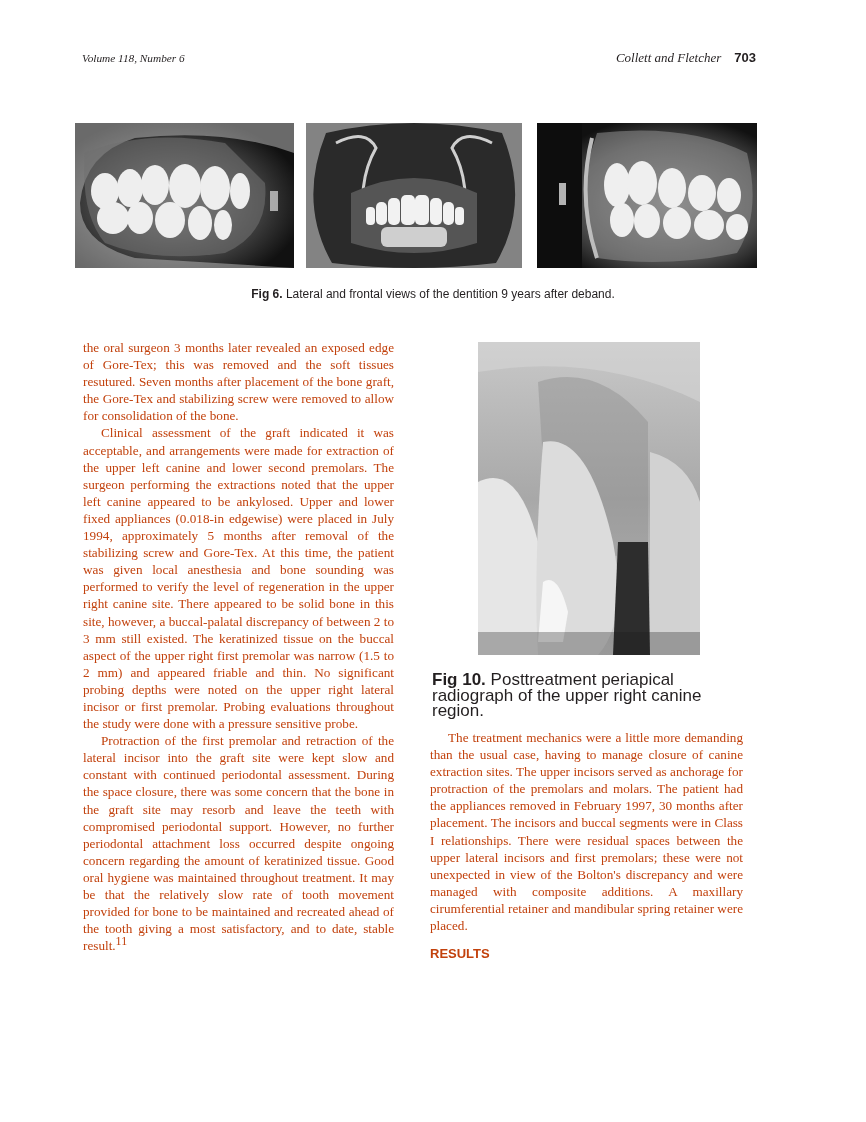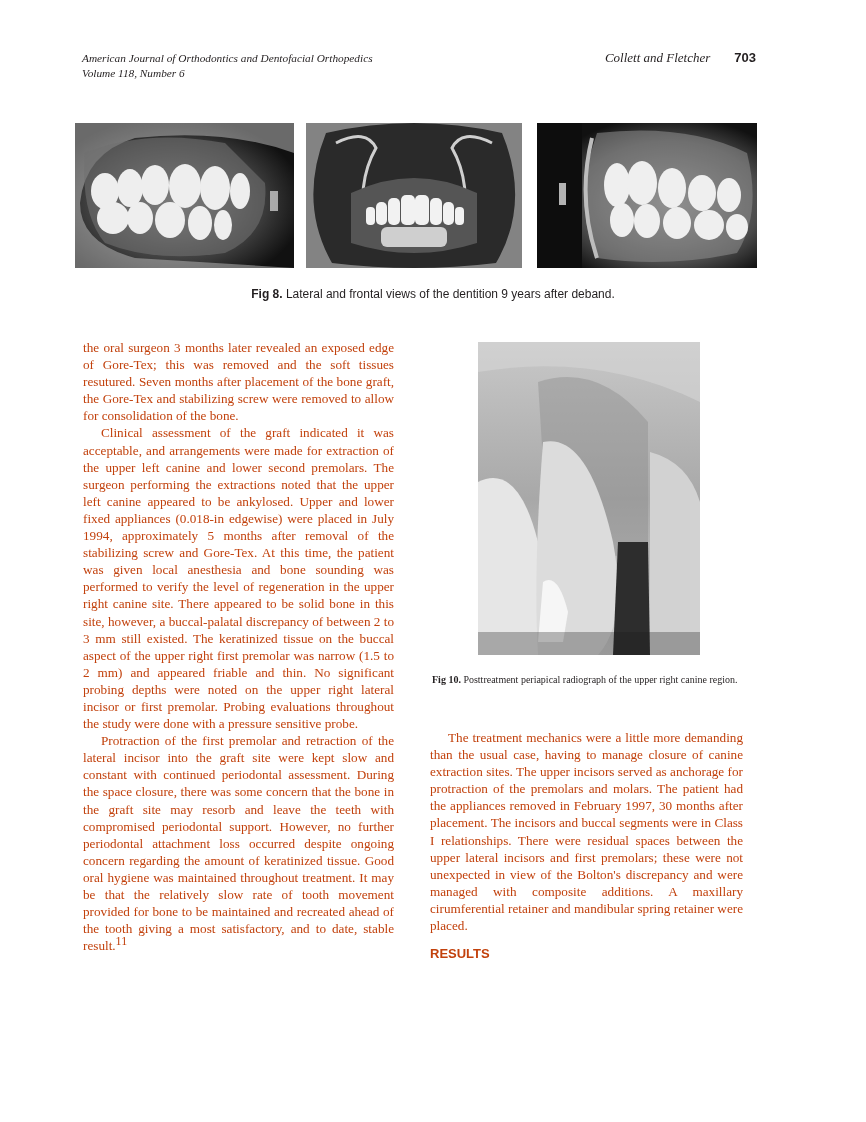--- a/index.html
+++ b/index.html
@@ -1,45 +1,44 @@
 <!DOCTYPE html>
 <html><head>
 <meta charset="utf-8">
 <style>
   html, body { margin:0; padding:0; background:#ffffff; }
   body { width:866px; height:1122px; position:relative; overflow:hidden; color:#231f20; }
   .running-head-left { position:absolute; left:82px; top:51px; font-family:"Liberation Serif", serif; font-style:italic; font-size:11.3px; line-height:15px; color:#231f20; }
   .running-head-right { position:absolute; right:110px; top:50px; font-family:"Liberation Serif", serif; font-style:italic; font-size:13px; color:#231f20; white-space:nowrap; }
-  .running-head-right .pg { font-family:"Liberation Sans", sans-serif; font-style:normal; font-weight:bold; font-size:13px; margin-left:24px; }
+  .running-head-right .pg { font-family:"Liberation Sans", sans-serif; font-style:normal; font-weight:bold; font-size:13px; margin-left:13px; }
 
   .photo { position:absolute; overflow:hidden; background:#1a1a1a; }
   .photo svg { display:block; width:100%; height:100%; }
   #fig9a { left:75px; top:123px; width:219px; height:145px; }
   #fig9b { left:306px; top:123px; width:216px; height:145px; }
   #fig9c { left:537px; top:123px; width:220px; height:145px; }
 
   .fig9-caption { position:absolute; left:0; width:866px; top:287px; text-align:center; font-family:"Liberation Sans", sans-serif; font-size:12px; color:#231f20; }
   .fig9-caption b, .fig10-caption b { font-weight:bold; }
 
   #fig10 { left:478px; top:342px; width:222px; height:313px; background:#bdbdbd; }
-  .fig10-caption { position:absolute; left:432px; top:672px; width:320px; font-family:Liberation Serif, serif; font-size:10px; line-height:15.5px; color:#231f20; }
+  .fig10-caption { position:absolute; left:432px; top:672px; width:320px; font-family:Liberation Sans, sans-serif; font-size:17px; line-height:15.5px; color:#231f20; }
 
   .col { position:absolute; font-family:"Liberation Serif", serif; font-size:13.2px; line-height:17.1px; color:#c2410c; text-align:justify; hyphens:none; }
   .col p { margin:0; }
   .col p.indent { text-indent:18px; }
   #col-left { left:83px; top:339px; width:311px; }
   #col-right { left:430px; top:729px; width:313px; }
   .section-head { font-family:"Liberation Sans", sans-serif; font-weight:bold; font-size:13px; margin:11px 0 6px 0; text-align:left; }
   sup { font-size:12px; line-height:0; }
 </style>
 </head>
 <body>
 
 <div class="running-head-left">
-  <div>American Journal of Orthodontics and Dentofacial Orthopedics</div>
   <div>Volume 118, Number 6</div>
 </div>
 <div class="running-head-right">
   <span>Collett and Fletcher</span><span class="pg">703</span>
 </div>
 
 <div id="fig9a" class="photo">
   <svg viewBox="0 0 219 145" preserveAspectRatio="none">
     <defs>
       <radialGradient id="gA" cx="45%" cy="55%" r="60%">
@@ -113,21 +112,21 @@
       <ellipse cx="85" cy="97" rx="12" ry="17"></ellipse>
         <ellipse cx="110" cy="98" rx="13" ry="17"></ellipse>
       <ellipse cx="140" cy="100" rx="14" ry="16"></ellipse>
         <ellipse cx="172" cy="102" rx="15" ry="15"></ellipse>
       <ellipse cx="200" cy="104" rx="11" ry="13"></ellipse>
     </g>
     <rect x="22" y="60" width="7" height="22" fill="#dddddd" opacity="0.8"></rect>
   </svg>
 </div>
 
-<div class="fig9-caption"><b>Fig 8.</b><span> Lateral and frontal views of the dentition 9 years after deband.</span></div>
+<div class="fig9-caption"><b>Fig 6.</b><span> Lateral and frontal views of the dentition 9 years after deband.</span></div>
 
 <div id="col-left" class="col">
   <p>the oral surgeon 3 months later revealed an exposed edge of Gore-Tex; this was removed and the soft tissues resutured. Seven months after placement of the bone graft, the Gore-Tex and stabilizing screw were removed to allow for consolidation of the bone.</p>
   <p class="indent">Clinical assessment of the graft indicated it was acceptable, and arrangements were made for extraction of the upper left canine and lower second premolars. The surgeon performing the extractions noted that the upper left canine appeared to be ankylosed. Upper and lower fixed appliances (0.018-in edgewise) were placed in July 1994, approximately 5 months after removal of the stabilizing screw and Gore-Tex. At this time, the patient was given local anesthesia and bone sounding was performed to verify the level of regeneration in the upper right canine site. There appeared to be solid bone in this site, however, a buccal-palatal discrepancy of between 2 to 3 mm still existed. The keratinized tissue on the buccal aspect of the upper right first premolar was narrow (1.5 to 2 mm) and appeared friable and thin. No significant probing depths were noted on the upper right lateral incisor or first premolar. Probing evaluations throughout the study were done with a pressure sensitive probe.</p>
   <p class="indent"><span>Protraction of the first premolar and retraction of the lateral incisor into the graft site were kept slow and constant with continued periodontal assessment. During the space closure, there was some concern that the bone in the graft site may resorb and leave the teeth with compromised periodontal support. However, no further periodontal attachment loss occurred despite ongoing concern regarding the amount of keratinized tissue. Good oral hygiene was maintained throughout treatment. It may be that the relatively slow rate of tooth movement provided for bone to be maintained and recreated ahead of the tooth giving a most satisfactory, and to date, stable result.</span><sup>11</sup></p>
 </div>
 
 <div id="fig10" class="photo">
   <svg viewBox="0 0 222 313" preserveAspectRatio="none">
     <defs>

